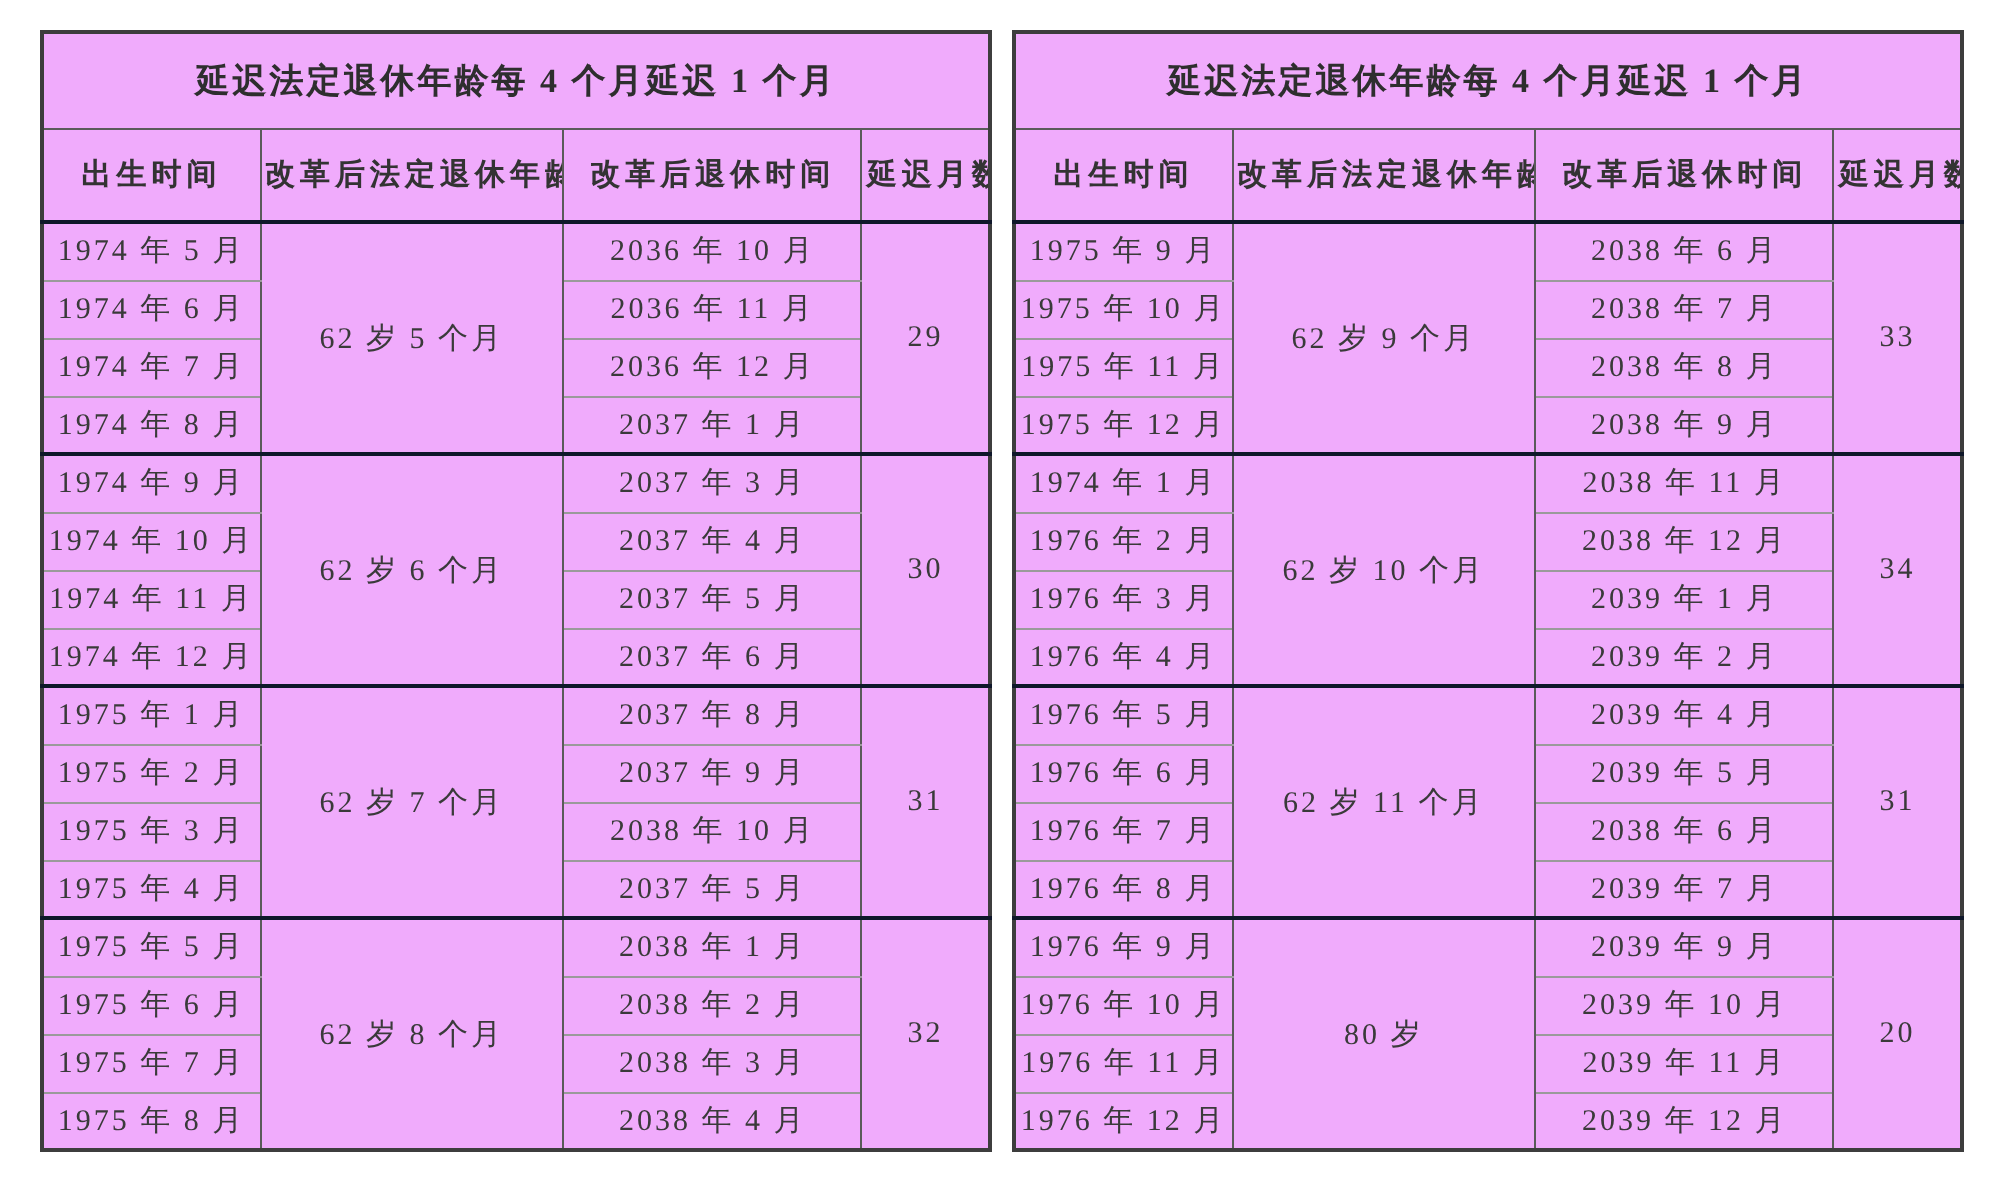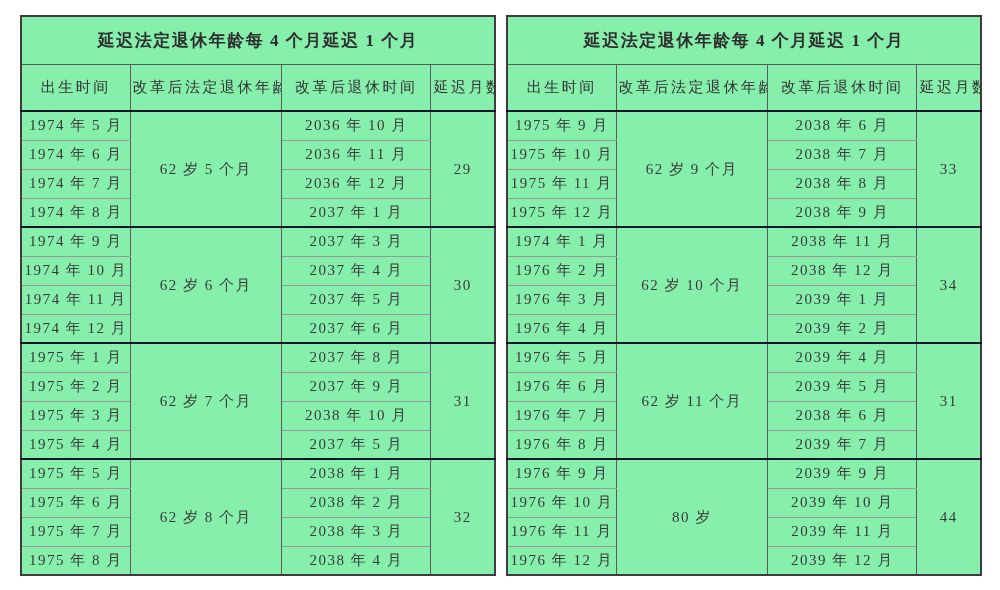--- a/index.html
+++ b/index.html
@@ -20,21 +20,21 @@
   }
   .tables-row {
     display: flex;
     gap: 10px;
   }
   table.retire-table {
     border-collapse: collapse;
     table-layout: fixed;
     width: 476px;
     border: 2px solid #3d3d3d;
-    background: #86efac;
+    background: #f0abfc;
   }
   .retire-table col.c1 { width: 23%; }
   .retire-table col.c2 { width: 32%; }
   .retire-table col.c3 { width: 31.5%; }
   .retire-table col.c4 { width: 13.5%; }
 
   .retire-table th, .retire-table td {
     text-align: center;
     vertical-align: middle;
     padding: 0 2px;
@@ -45,21 +45,21 @@
     height: 47px;
     font-size: 17px;
     font-weight: bold;
     letter-spacing: 1.5px;
     border-bottom: 1px solid #5a5a5a;
     color: #2e2e2e;
   }
   tr.cols-row th {
     height: 45px;
     font-size: 15px;
-    font-weight: normal;
+    font-weight: bold;
     letter-spacing: 2.5px;
     border: 1px solid #5a5a5a;
     color: #333333;
     margin-top: 13px;
   }
   tbody tr {
     height: 29px;
   }
   tbody td {
     font-size: 15px;
@@ -256,21 +256,21 @@
         </tr>
         <tr>
           <td class="c-birth">1976 年 8 月</td>
           <td class="c-retire">2039 年 7 月</td>
         </tr>
 
         <tr class="group-start">
           <td class="c-birth">1976 年 9 月</td>
           <td class="c-age" rowspan="4">80 岁</td>
           <td class="c-retire">2039 年 9 月</td>
-          <td class="c-delay" rowspan="4">44</td>
+          <td class="c-delay" rowspan="4">20</td>
         </tr>
         <tr>
           <td class="c-birth">1976 年 10 月</td>
           <td class="c-retire">2039 年 10 月</td>
         </tr>
         <tr>
           <td class="c-birth">1976 年 11 月</td>
           <td class="c-retire">2039 年 11 月</td>
         </tr>
         <tr>

